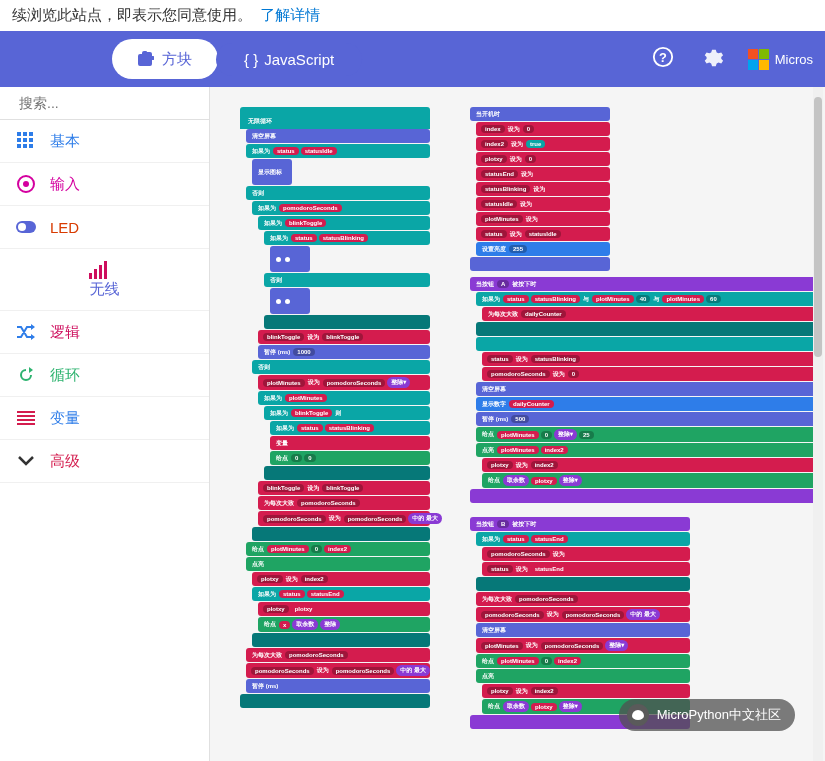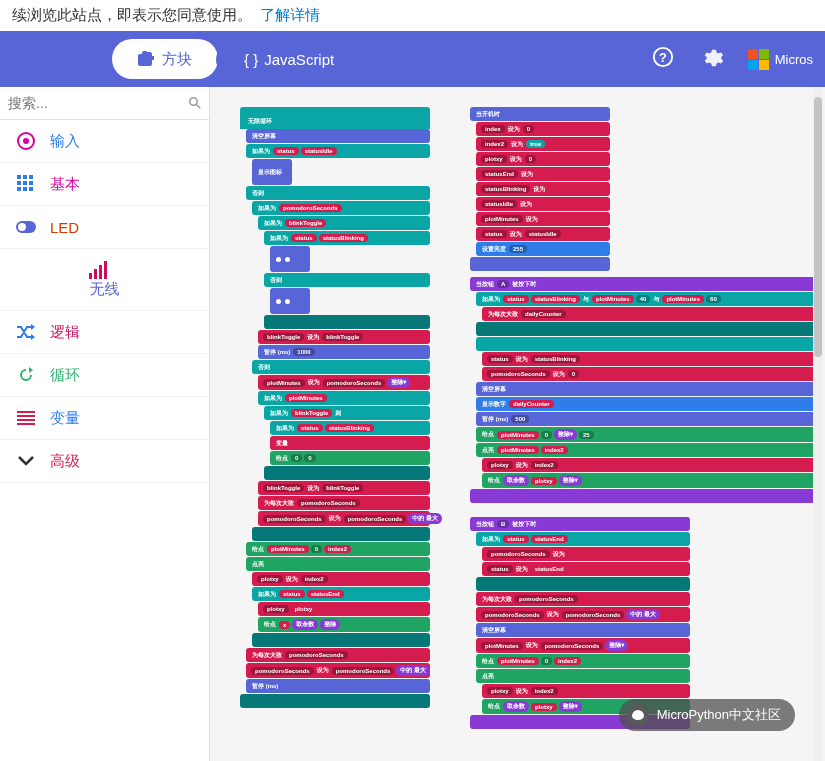--- a/index.html
+++ b/index.html
@@ -15,21 +15,21 @@
 .tab-js-wrap { background: #5865d6; border-radius: 20px; margin-left: -2px; padding: 0 4px; }
 .spacer { flex: 1; }
 .hdr-icon { color: #fff; margin: 0 14px; cursor: pointer; }
 .ms-logo { display: flex; align-items: center; color: #fff; font-size: 13px; margin-left: 10px; }
 .ms-squares { display: grid; grid-template-columns: 10px 10px; grid-template-rows: 10px 10px; gap: 1px; margin-right: 6px; }
 .ms-squares span:nth-child(1){background:#f25022;} .ms-squares span:nth-child(2){background:#7fba00;}
 .ms-squares span:nth-child(3){background:#00a4ef;} .ms-squares span:nth-child(4){background:#ffb900;}
 
 .main { display: flex; height: calc(100% - 56px - 30px); }
 .sidebar { width: 210px; background: #fff; border-right: 1px solid #e0e0e0; display: flex; flex-direction: column; }
-.search-row { display: flex; align-items: flex-start; padding: 8px 8px; border-bottom: 1px solid #e0e0e0; }
+.search-row { display: flex; align-items: flex-start; padding: 8px 19px; border-bottom: 1px solid #e0e0e0; }
 .search-input { border: none; flex: 1; font-size: 14px; color: #888; outline: none; }
 .cat { display: flex; align-items: center; padding: 11px 16px; cursor: pointer; font-size: 15px; border-bottom: 1px solid #f0f0f0; }
 .cat-icon { width: 20px; height: 20px; margin-right: 14px; display: flex; align-items: center; justify-content: center; }
 .cat:nth-child(2){color:#2e7de9;} .cat:nth-child(3){color:#d4009f;} .cat:nth-child(4){color:#d83b01;}
 .cat:nth-child(5){color:#5865d6;flex-direction:column;} .cat:nth-child(6){color:#ce0e5d;} .cat:nth-child(7){color:#2db36f;}
 .cat:nth-child(8){color:#2e7de9;} .cat:nth-child(9){color:#d41c4e;} .cat:nth-child(10){color:#7d3ac1;}
 .cat:nth-child(11){color:#333;margin-top:8px;}
 
 .workspace { flex: 1; background: #f5f5f5; position: relative; overflow: hidden; }
 .scroll-area { position: absolute; inset: 0; }
@@ -109,44 +109,44 @@
     <div class="search-row">
       <input class="search-input" placeholder="搜索..." style="">
       <svg width="16" height="16" viewBox="0 0 16 16">
           <circle cx="6" cy="6" r="5" fill="none" stroke="#999" stroke-width="2"></circle>
           <line x1="10" y1="10" x2="15" y2="15" stroke="#999" stroke-width="2"></line>
         </svg>
     </div>
     <div class="cat">
         <span class="cat-icon">
           <svg width="18" height="18">
-            <circle cx="9" cy="9" r="8" fill="none" stroke="#d4009f" stroke-width="2"></circle>
-            <circle cx="9" cy="9" r="3" fill="#d4009f"></circle>
-          </svg>
-        </span>
-        <span>输入</span>
-      </div>
-    <div class="cat">
-        <span class="cat-icon">
-          <svg width="18" height="18">
             <rect x="0" y="0" width="4" height="4" fill="#2e7de9"></rect>
             <rect x="6" y="0" width="4" height="4" fill="#2e7de9"></rect>
             <rect x="12" y="0" width="4" height="4" fill="#2e7de9"></rect>
             <rect x="0" y="6" width="4" height="4" fill="#2e7de9"></rect>
             <rect x="6" y="6" width="4" height="4" fill="#2e7de9"></rect>
             <rect x="12" y="6" width="4" height="4" fill="#2e7de9"></rect>
             <rect x="0" y="12" width="4" height="4" fill="#2e7de9"></rect>
             <rect x="6" y="12" width="4" height="4" fill="#2e7de9"></rect>
             <rect x="12" y="12" width="4" height="4" fill="#2e7de9"></rect>
           </svg>
         </span>
         <span>基本</span>
       </div>
     <div class="cat">
         <span class="cat-icon">
+          <svg width="18" height="18">
+            <circle cx="9" cy="9" r="8" fill="none" stroke="#d4009f" stroke-width="2"></circle>
+            <circle cx="9" cy="9" r="3" fill="#d4009f"></circle>
+          </svg>
+        </span>
+        <span>输入</span>
+      </div>
+    <div class="cat">
+        <span class="cat-icon">
           <svg width="20" height="12">
             <rect x="0" y="0" width="20" height="12" rx="6" fill="#5865d6"></rect>
             <circle cx="6" cy="6" r="4" fill="#fff"></circle>
           </svg>
         </span>
         <span>LED</span>
       </div>
     <div class="cat">
         <span class="cat-icon">
           <svg width="18" height="18">

